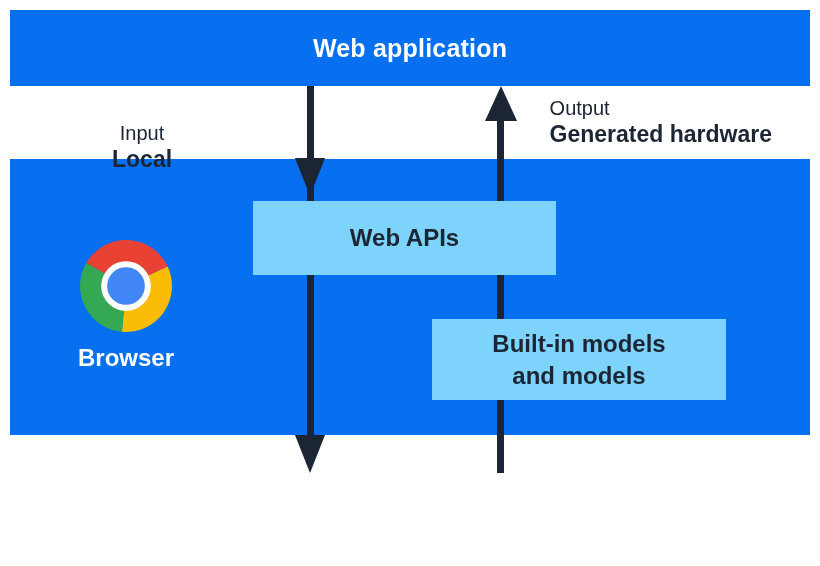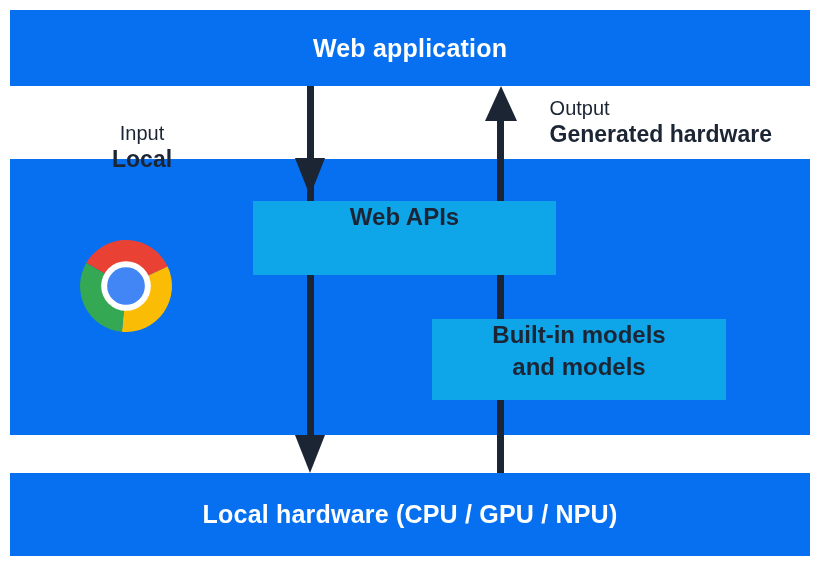--- a/index.html
+++ b/index.html
@@ -64,22 +64,23 @@
   }
   #up-arrowhead-top {
     left: 485px; top: 86px;
     border-left: 16px solid transparent;
     border-right: 16px solid transparent;
     border-bottom: 35px solid #1B2533;
   }
   
   .yellow-box {
     position: absolute;
-    background: #0ea5e9;
+    background: #7dd3fc;
     display: flex;
+    align-items: center;
     justify-content: center;
     z-index: 4;
     text-align: center;
   }
   #web-apis-box { left: 253px; top: 201px; width: 303px; height: 74px; }
   #builtin-box  { left: 432px; top: 319px; width: 294px; height: 81px; }
   .yellow-box .box-label {
     color: #1B2533;
     font-size: 24px;
     font-weight: bold;
@@ -107,23 +108,20 @@
 <body>
 
 <div id="canvas">
 
   <div class="band" id="top-band">
     <div class="band-title">Web application</div>
   </div>
 
   <div class="band" id="mid-band"></div>
 
-  <div class="band" id="bottom-band">
-    <div class="band-title">Local hardware (CPU / GPU / NPU)</div>
-  </div>
 
   <div class="io-label" id="input-labels">
     <div class="io-caption">Input</div>
     <div class="io-value">Local</div>
   </div>
   <div class="io-label" id="output-labels">
     <div class="io-caption">Output</div>
     <div class="io-value">Generated hardware</div>
   </div>
 
@@ -134,20 +132,21 @@
   <div class="arrow-line" id="up-arrow-line"></div>
   <div class="arrowhead" id="up-arrowhead-top"></div>
 
   <svg id="chrome-logo" viewBox="0 0 100 100" aria-hidden="true">
     <path d="M50,50 L6.7,25 A50,50 0 0 1 95.3,28.9 Z" fill="#E94235"></path>
     <path d="M50,50 L95.3,28.9 A50,50 0 0 1 45.6,99.8 Z" fill="#FBBC05"></path>
     <path d="M50,50 L45.6,99.8 A50,50 0 0 1 6.7,25 Z" fill="#34A853"></path>
     <circle cx="50" cy="50" r="27" fill="#ffffff"></circle>
     <circle cx="50" cy="50" r="20.5" fill="#4285F4"></circle>
   </svg>
+  <div id="browser-label">Browser</div>
 
   <div class="yellow-box" id="web-apis-box">
     <div class="box-label">Web APIs</div>
   </div>
 
   <div class="yellow-box" id="builtin-box">
     <div class="box-label">
       <span>Built-in models</span><br>
       <span>and models</span>
     </div>

